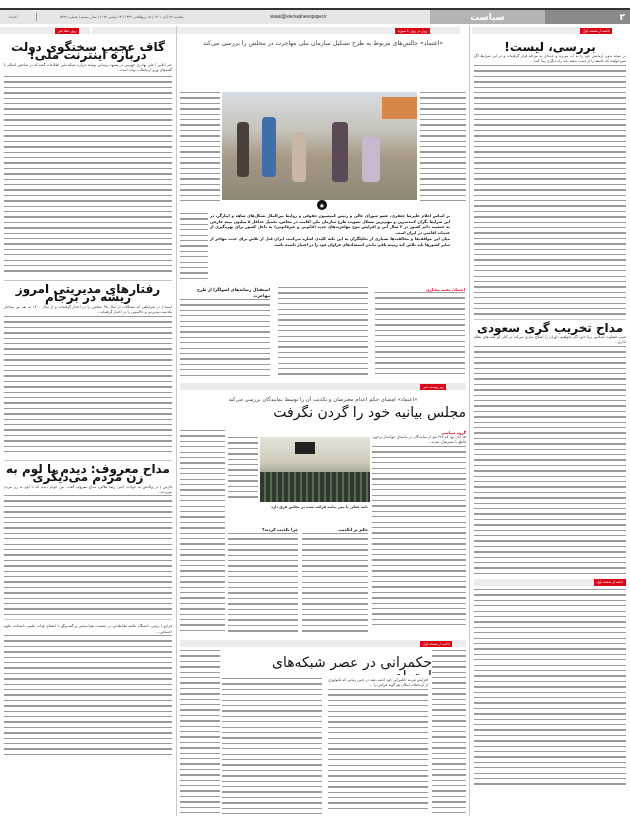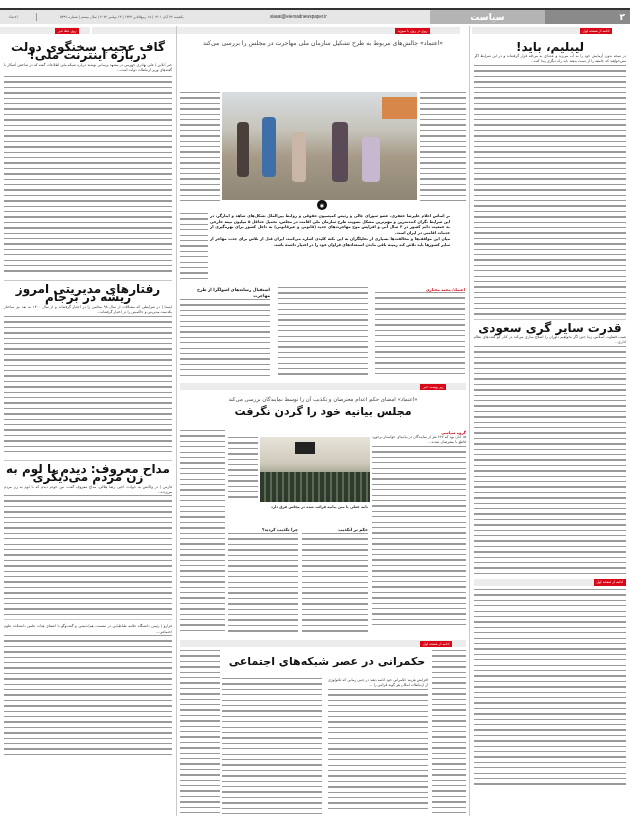--- a/index.html
+++ b/index.html
@@ -15,21 +15,21 @@
   .hdr-sep { position:absolute; left:36px; top:13px; width:1px; height:8px; background:#999; }
   .col { position:absolute; direction:rtl; overflow:hidden; }
   .kicker { position:absolute; height:6px; background:#d80818; color:#fff; font-size:3.4px; line-height:6px; padding:0 3px; direction:rtl; }
   .graybar { position:absolute; height:7px; background:#ececec; }
   .vline { position:absolute; width:1px; background:#c8c8c8; }
   .hline { position:absolute; height:1px; background:#c8c8c8; }
   .txt { font-size:3.6px; line-height:5.4px; color:#333; text-align:justify; direction:rtl; }
   .h-side { font-size:12px; font-weight:bold; text-align:center; color:#111; line-height:8px; direction:rtl; }
   .h-sub { font-size:6.2px; color:#444; text-align:center; line-height:9px; direction:rtl; }
   .h-main { font-size:13px; font-weight:bold; text-align:center; color:#111; line-height:16px; direction:rtl; }
-  .h-med { font-size:11px; font-weight:bold; text-align:center; color:#111; line-height:14px; direction:rtl; }
+  .h-med { font-size:14px; font-weight:normal; text-align:right; color:#111; line-height:14px; direction:rtl; }
   .lead { font-size:3.8px; line-height:5.6px; color:#111; font-weight:bold; direction:rtl; text-align:justify; }
   .photo { position:absolute; overflow:hidden; }
   .author { font-size:3.8px; color:#d80818; font-weight:bold; }
   .fill-lines { background-image: repeating-linear-gradient(to bottom, #9a9a9a 0px, #9a9a9a 1.3px, transparent 1.3px, transparent 5.4px); }
 </style>
 </head>
 <body>
 
 <div class="topline"></div>
 <div class="header"></div>
@@ -161,24 +161,24 @@
 </div>
 <div class="col" style="left:328px;top:678px;width:100px;height:137px;">
   <div class="txt">افزایش هزینه حکمرانی خود ادامه دهند در چنین زمانی که تکنولوژی از ارتباطات امکان هر گونه قرائتی را ...</div>
   <div class="fill-lines" style="height:120px;"></div>
 </div>
 <div class="col" style="left:432px;top:650px;width:34px;height:165px;">
   <div class="fill-lines" style="height:165px;"></div>
 </div>
 
 <div class="col" style="left:474px;top:37px;width:152px;height:778px;">
-  <div class="h-side" style="margin-top:6px;">لیبلیم، باید!</div>
+  <div class="h-side" style="margin-top:6px;">بررسی، لیست!</div>
   <div class="txt" style="margin-top:3px;">در نتیجه بدون آزمایش خود را به آب می‌زند و عده‌ای به مرحله قرار گرفته‌اند و در این شرایط اگر نمی‌خواهند که جامعه را از دست بدهند باید راه دیگری پیدا کنند...</div>
   <div class="fill-lines" style="height:250px;"></div>
   <div class="hline" style="position:relative;width:100%;margin:4px 0;"></div>
-  <div class="h-side">قدرت سایر گری سعودی</div>
+  <div class="h-side">مداح تخریب گری سعودی</div>
   <div class="txt" style="margin-top:3px;">شیب قضاوت اسلامی زیبا حتی اگر بخواهیم داوران را اصلاح سازی می‌کند در کنار کو گفت‌های نظام اداری...</div>
   <div class="fill-lines" style="height:230px;"></div>
   <div style="position:relative;height:7px;background:#ececec;margin:3px 0;">
     <span style="position:absolute;right:0;top:0;height:7px;background:#d80818;color:#fff;font-size:3.4px;line-height:7px;padding:0 3px;">ادامه از صفحه اول</span>
   </div>
   <div class="fill-lines" style="height:200px;"></div>
 </div>
 
 </body></html>

